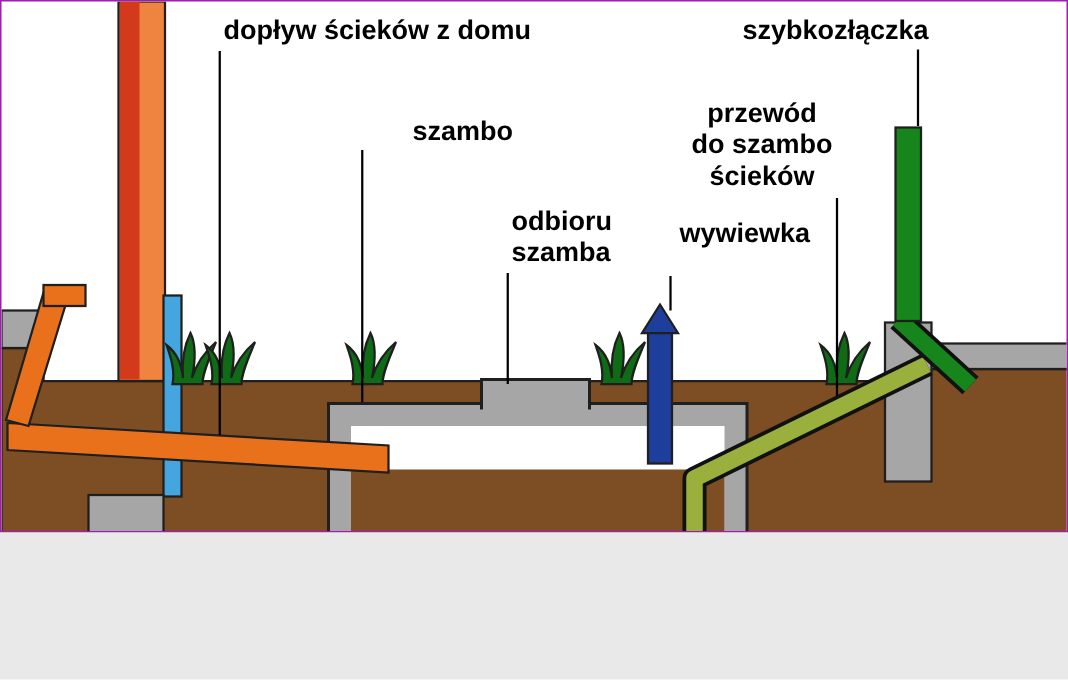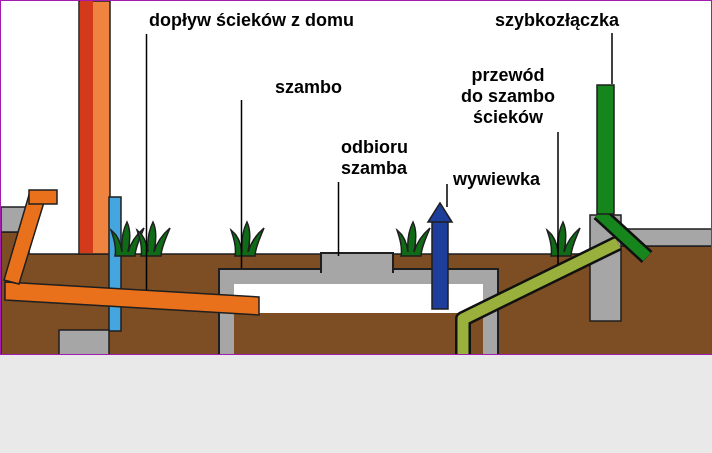--- a/index.html
+++ b/index.html
@@ -20,21 +20,21 @@
     font-weight:bold;
     line-height:21px;
     color:#000;
     white-space:pre-line;
   }
   #lbl-inflow{left:148px;top:9px;}
   #lbl-coupler{right:92px;top:9px;text-align:center;}
   #lbl-tank{left:238px;top:76px;margin-left:36px;}
   #lbl-outflow{left:448px;top:64px;width:118px;text-align:center;}
   #lbl-cover{left:340px;top:136px;}
-  #lbl-vent{left:452px;top:168px;}
+  #lbl-vent{left:452px;top:144px;}
   .s{stroke:var(--c-outline);stroke-width:1.5px;}
   .s2{stroke:var(--c-outline);stroke-width:2px;}
   .lead{stroke:#000;stroke-width:1.5px;}
 </style>
 </head>
 <body>
 
 <div class="canvas">
 
   <svg width="712" height="453" viewBox="0 0 712 453">

